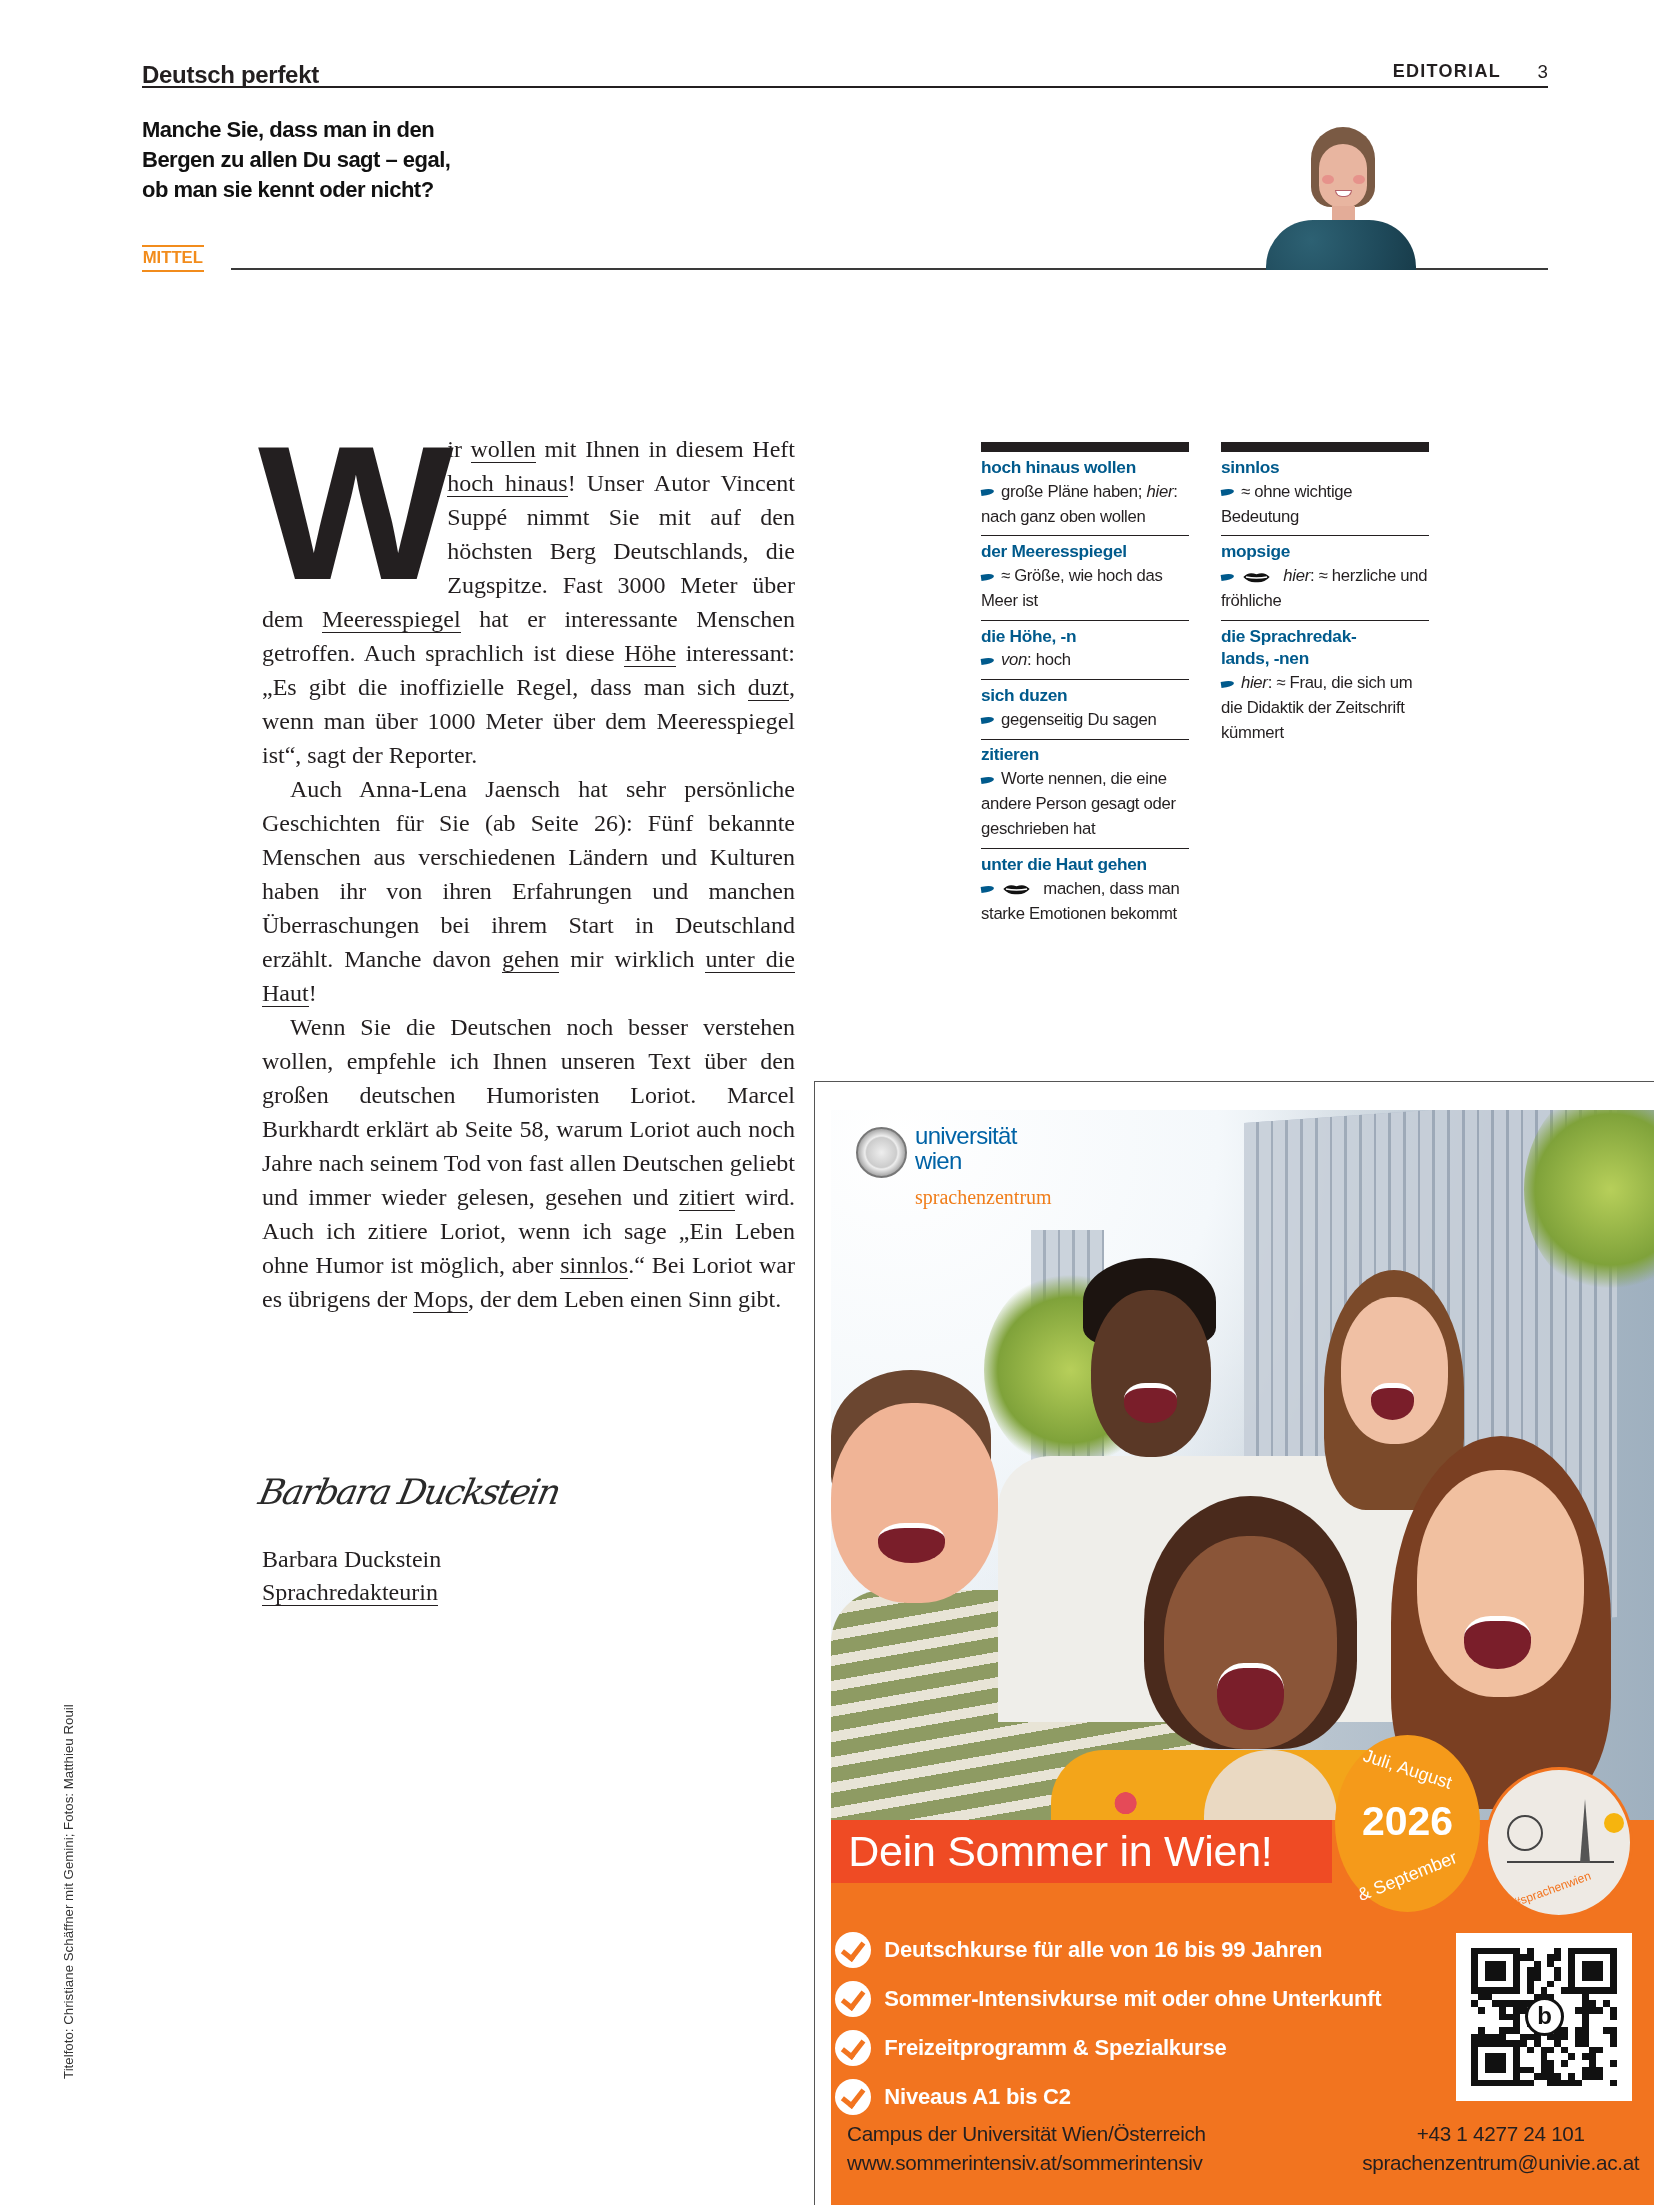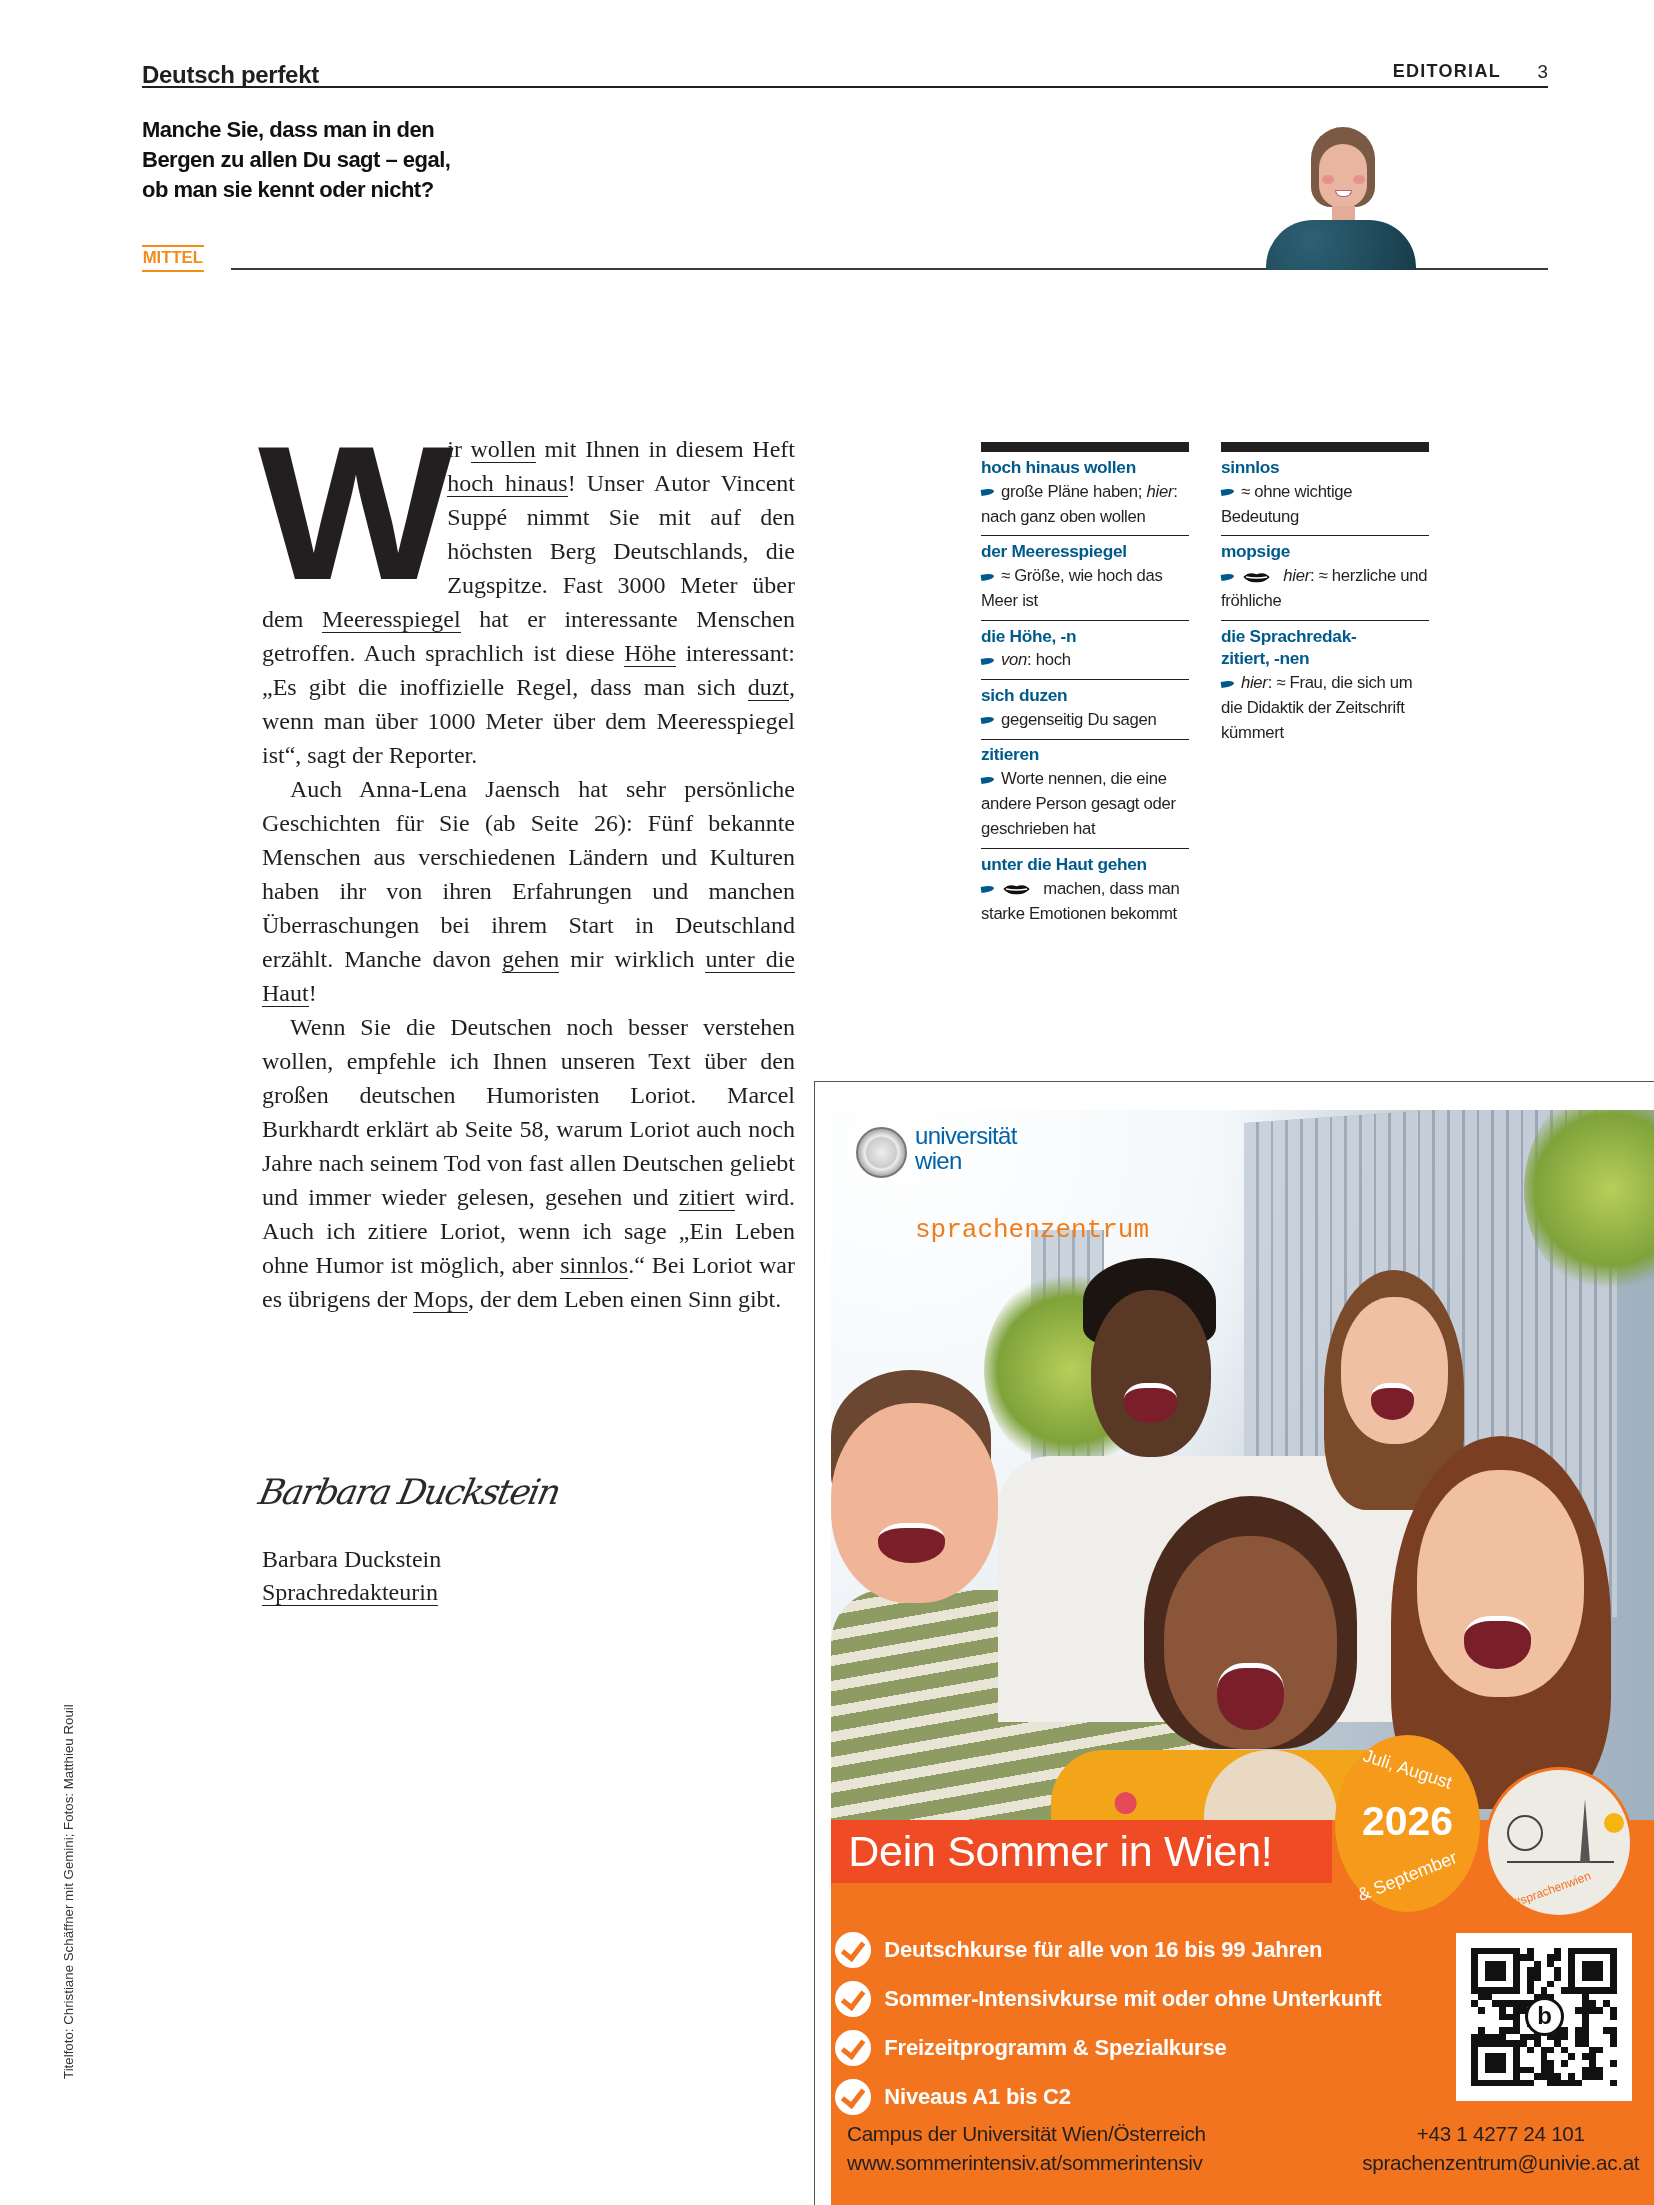--- a/index.html
+++ b/index.html
@@ -62,21 +62,21 @@
   .building { position: absolute; background: repeating-linear-gradient(90deg, #c7cfd9 0 12px, #9aa6b5 12px 14.7px), #b0bccb; opacity: 0.9; }
   .tree { position: absolute; border-radius: 50%; background: radial-gradient(circle, #b7cf5a 0%, #7fa23a 55%, rgba(127,162,58,0) 72%); }
   .head { position: absolute; border-radius: 48% 48% 46% 46%; }
   .mouth { position: absolute; border-radius: 40% 40% 50% 50%; background: #7a1e2a; border-top: 5.3px solid #fff; }
   .hairblk { position: absolute; border-radius: 50% 50% 20% 20%; }
   .shirt { position: absolute; border-radius: 53px 53px 0 0; }
 
   .uni-logo { position: absolute; left: 25px; top: 17.3px; }
   .seal { position: absolute; left: 0; top: 0; width: 51px; height: 51px; border-radius: 50%; border: 2px solid #777; background: radial-gradient(circle, #eee 0%, #ccc 45%, #eee 50%, #aaa 70%, #eee 75%); }
   .uni-name { position: absolute; left: 59px; top: -4px; color: #0063a6; font-family: "Liberation Sans", sans-serif; font-size: 24px; line-height: 25px; letter-spacing: -0.7px; }
-  .uni-sub { position: absolute; left: 59px; top: 59px; color: #f07d1a; font-family: Liberation Mono, monospace; font-size: 26px; white-space: nowrap; margin-top: 29px; }
+  .uni-sub { position: absolute; left: 59px; top: 59px; color: #f07d1a; font-family: Liberation Serif, serif; font-size: 20px; white-space: nowrap; }
 
   .ad-orange { position: absolute; left: 16px; top: 738px; width: 824px; height: 386px; background: #f2741f; }
   .headline-box { position: absolute; left: 16px; top: 738px; width: 501px; height: 63px; background: #ef4b24; color: #fff; font-family: "Liberation Sans", sans-serif; font-size: 43px; line-height: 63px; padding-left: 17.3px; letter-spacing: -0.3px; }
   .date-disc { position: absolute; left: 520px; top: 653px; width: 145px; height: 177px; border-radius: 50%; background: #f59a1a; color: #fff; font-family: "Liberation Sans", sans-serif; text-align: center; }
   .date-disc .months { position: absolute; top: 24px; width: 100%; font-size: 18px; transform: rotate(18deg); }
   .date-disc .year { position: absolute; top: 63px; width: 100%; font-size: 41px; font-weight: bold; }
   .date-disc .sept { position: absolute; top: 131px; width: 100%; font-size: 18px; transform: rotate(-22deg); }
   .vienna-badge { position: absolute; left: 670px; top: 685px; width: 148px; height: 151px; border-radius: 50%; background: #eeeae4; border: 3.3px solid #f2741f; font-family: "Liberation Sans", sans-serif; }
   .vienna-badge .tag { position: absolute; left: 24px; top: 112px; color: #f2741f; font-size: 12px; transform: rotate(-20deg); }
   .vienna-badge .city { position: absolute; left: 18.7px; top: 40px; width: 107px; height: 53px; border-bottom: 2.7px solid #444; }
@@ -180,21 +180,21 @@
     </div>
     <div class="entry">
       <div class="term" style="white-space: pre-line;">mopsige</div>
       <div class="def"><span class="pen"></span><svg class="lips" viewBox="0 0 44 18">
           <path d="M2 9 Q10 0 22 5 Q34 0 42 9 Q34 18 22 17 Q10 18 2 9 Z" fill="#111"></path>
           <path d="M6 9 Q22 12 38 9" stroke="#fff" stroke-width="2" fill="none"></path>
         </svg><span></span><i>hier</i><span>: ≈ herzliche und fröhliche</span></div>
     </div>
     <div class="entry">
       <div class="term" style="white-space: pre-line;">die Sprachredak-
-zitiert, -nen</div>
+lands, -nen</div>
       <div class="def"><span class="pen"></span><span></span><i>hier</i><span>: ≈ Frau, die sich um die Didaktik der Zeitschrift kümmert</span></div>
     </div>
   </div>
 
 <div class="abs credit">Titelfoto: Christiane Schäffner mit Gemini; Fotos: Matthieu Rouil</div>
 
 <div class="abs ad">
   <div class="ad-photo">
     <div class="building" style="left:413px; top:0; width:373px; height:520px; transform: skewY(-4deg);"></div>
     <div class="building" style="left:200px; top:120px; width:73px; height:280px;"></div>

